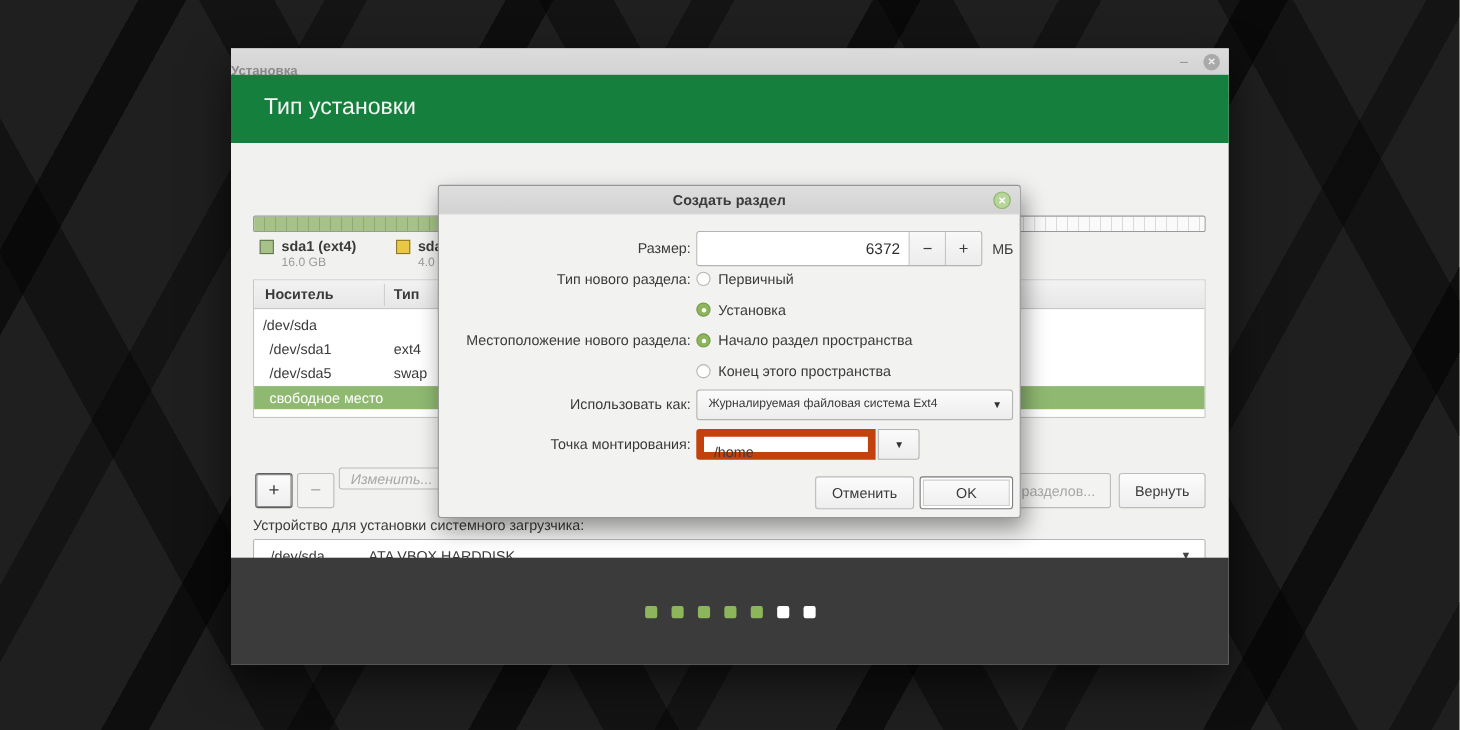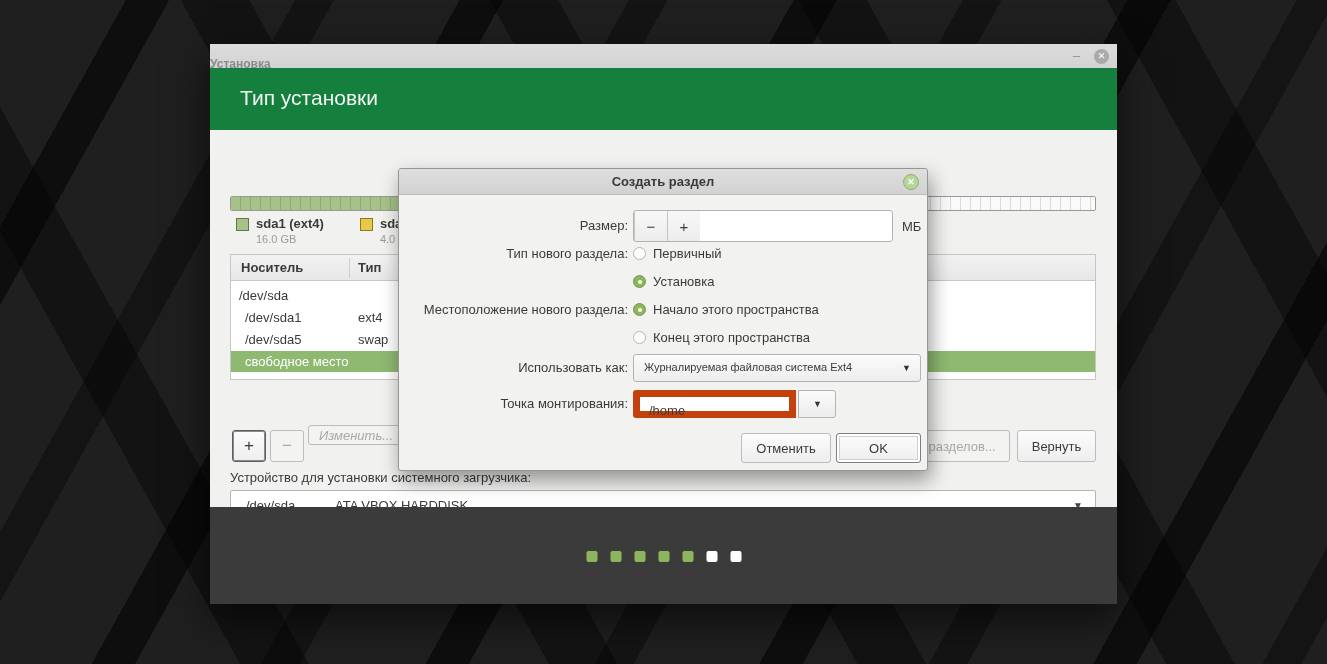--- a/index.html
+++ b/index.html
@@ -222,40 +222,41 @@
 
   <div class="dialog">
     <div class="dlg-titlebar">
       <span class="dlg-title">Создать раздел</span>
       <span class="dlg-close">✕</span>
     </div>
 
     <div class="dlg-row" style="top:49px;">
       <span class="dlg-label">Размер:</span>
       <div class="spin-group">
+        <input class="spin-input" value="6372" style="">
         <span class="spin-btn">−</span>
         <span class="spin-btn">+</span>
       </div>
       <span class="unit">МБ</span>
     </div>
 
     <div class="dlg-row" style="top:77px;">
       <span class="dlg-label">Тип нового раздела:</span>
       <span class="radio" style="top:1px;"></span>
       <span class="radio-label">Первичный</span>
     </div>
     <div class="dlg-row" style="top:105px;">
       <span class="radio on" style="top:1px;"></span>
       <span class="radio-label">Установка</span>
     </div>
 
     <div class="dlg-row" style="top:133px;">
       <span class="dlg-label">Местоположение нового раздела:</span>
       <span class="radio on" style="top:1px;"></span>
-      <span class="radio-label">Начало этого пространства</span>
+      <span class="radio-label">Начало раздел пространства</span>
     </div>
     <div class="dlg-row" style="top:161px;">
       <span class="radio" style="top:1px;"></span>
       <span class="radio-label">Конец этого пространства</span>
     </div>
 
     <div class="dlg-row" style="top:191px;">
       <span class="dlg-label">Использовать как:</span>
       <div class="select">
         <span class="sel-text">Журналируемая файловая система Ext4</span>

